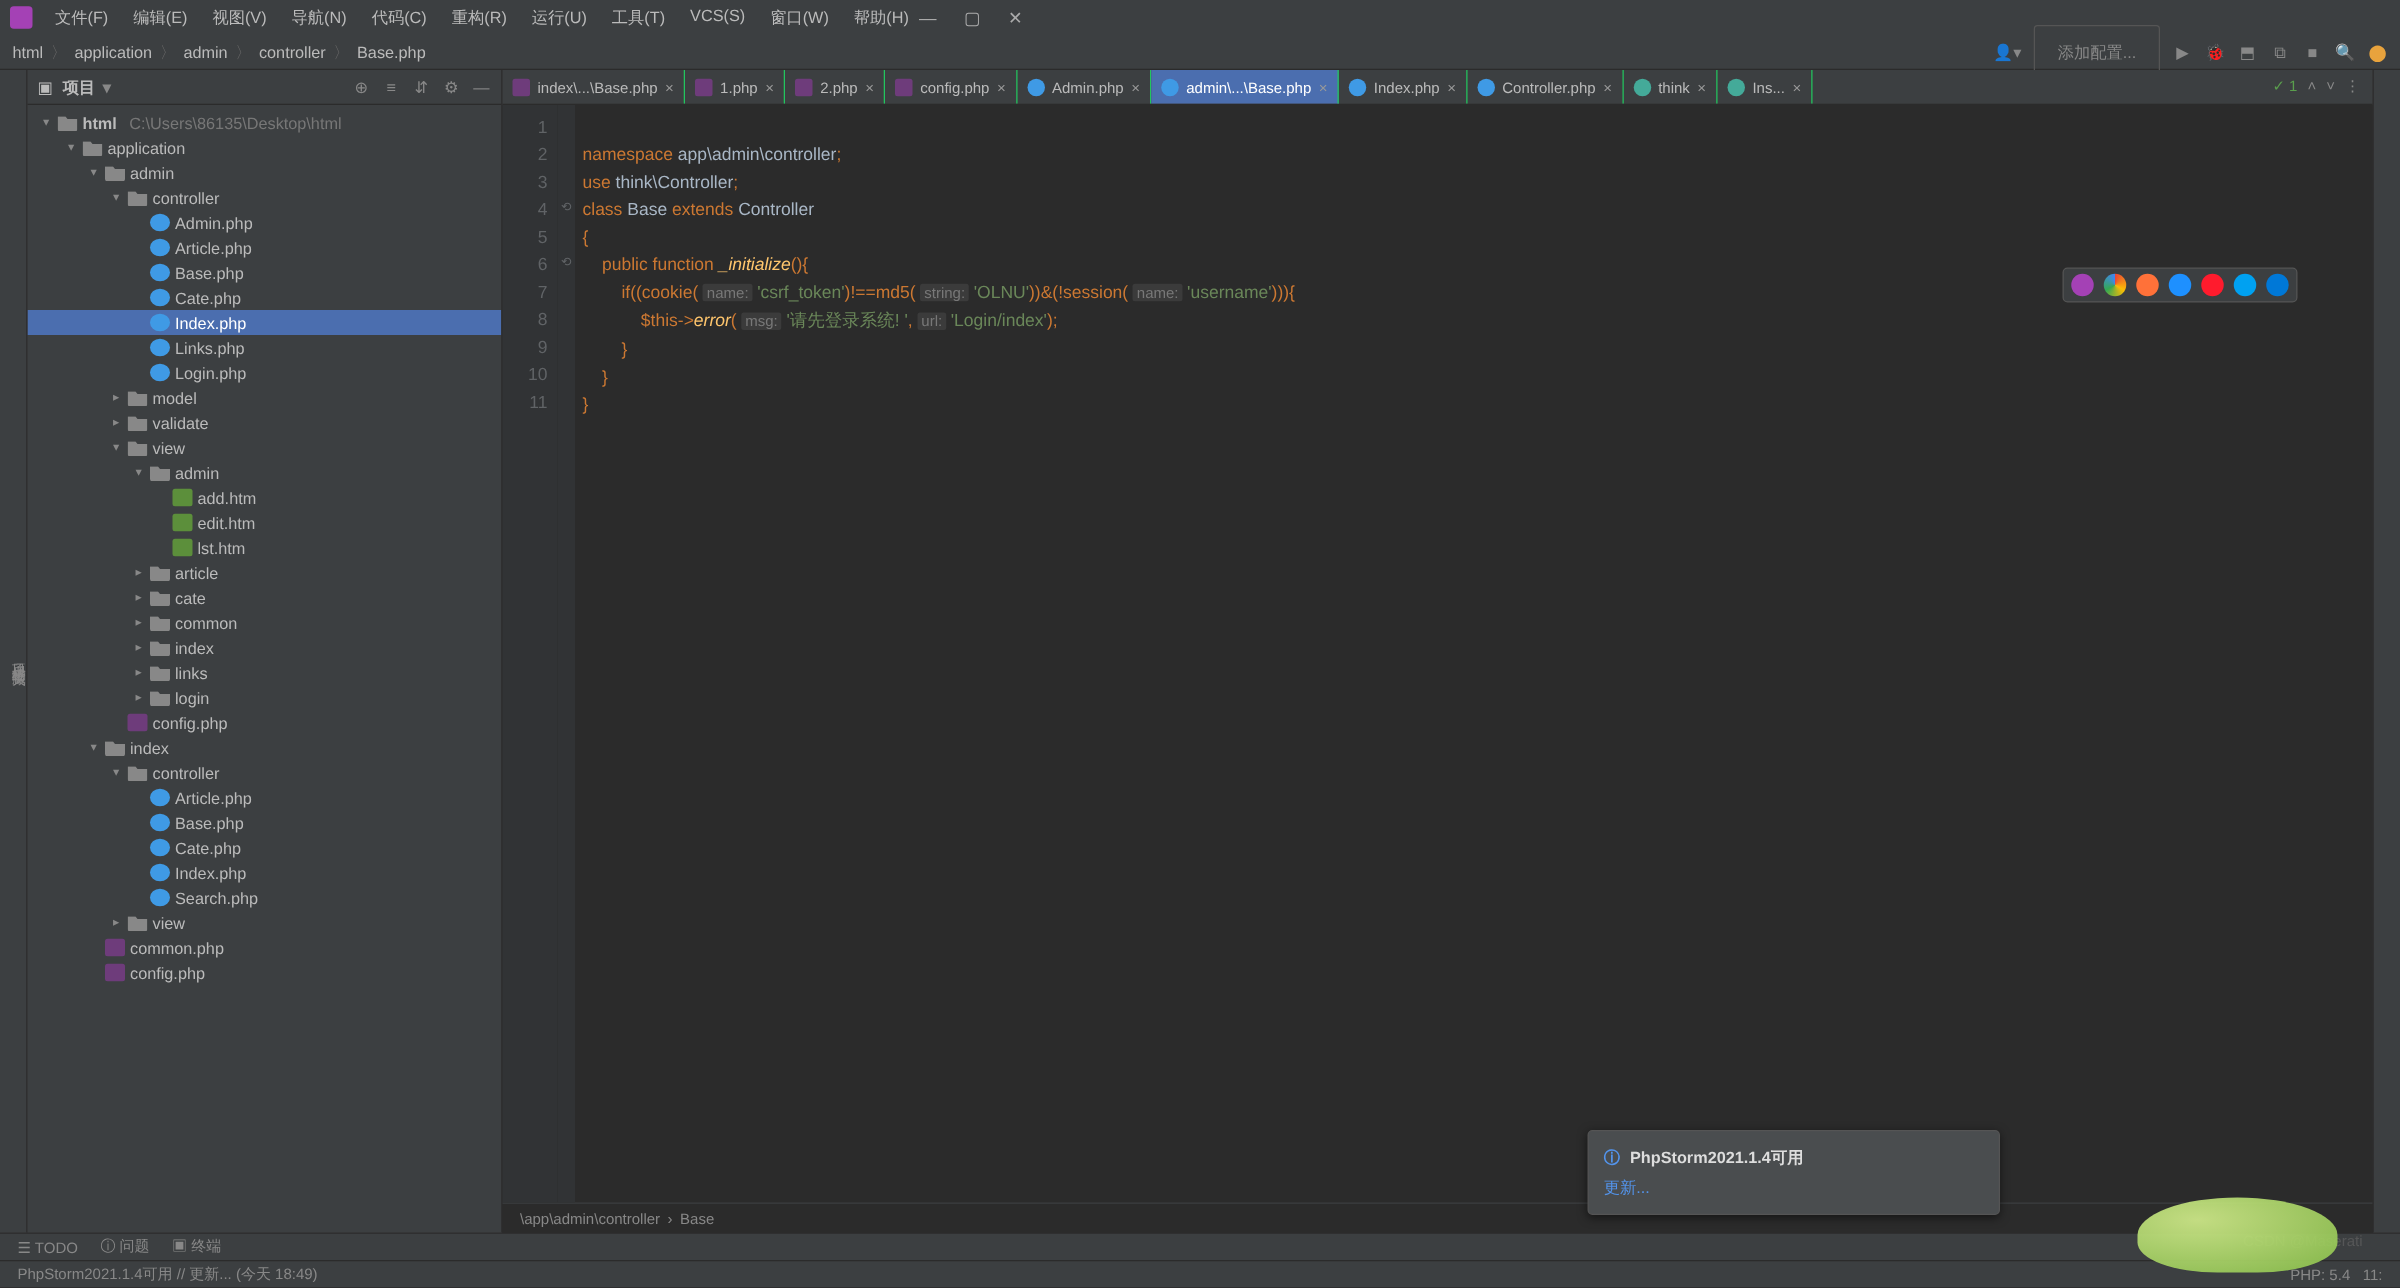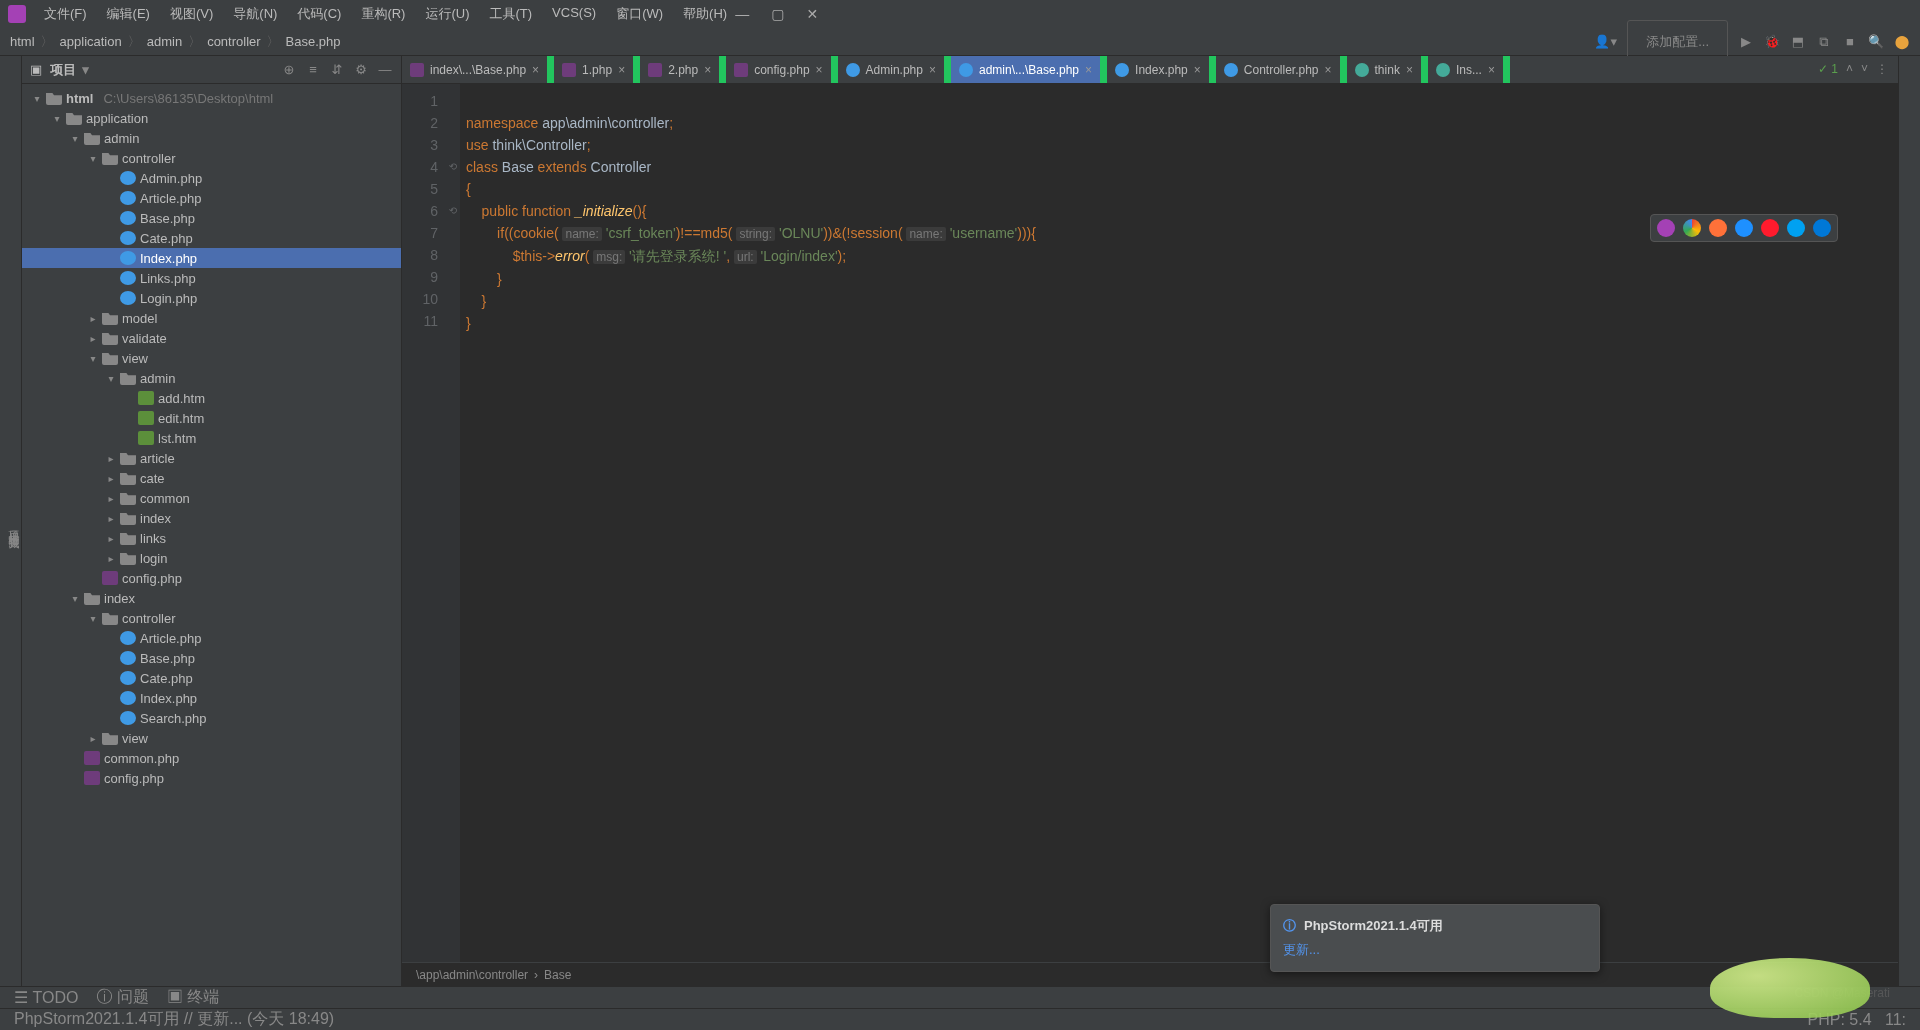--- a/index.html
+++ b/index.html
@@ -27,41 +27,41 @@
 .tree-row.selected { background:#4b6eaf; color:#fff; }
 .tree .arrow { width:10px; text-align:center; color:#888; font-size:10px; }
 .tree .icon { width:16px; height:14px; display:inline-block; }
 .tree .icon.folder { background:#888; border-radius:2px; clip-path:polygon(0 15%,40% 15%,50% 30%,100% 30%,100% 100%,0 100%); }
 .tree .icon.php { background:radial-gradient(circle,#3f9ae5 60%,#3f9ae5); border-radius:50%; }
 .tree .icon.phpf { background:#6e3c7b; border-radius:2px; }
 .tree .icon.htm { background:#5c8f3b; border-radius:2px; }
 .tree .path { color:#777; margin-left:6px; }
 .editor-area { flex:1; display:flex; flex-direction:column; background:#2b2b2b; position:relative; }
 .tabs { height:28px; display:flex; background:#3c3f41; border-bottom:1px solid #2b2b2b; overflow:hidden; }
-.tab { display:flex; align-items:center; gap:6px; padding:0 8px; border-right:7px solid #22c55e; cursor:pointer; font-size:12px; white-space:nowrap; }
+.tab { display:flex; align-items:center; gap:6px; padding:0 8px; border-right:1px solid #22c55e; cursor:pointer; font-size:12px; white-space:nowrap; }
 .tab.active { background:#4b6eaf; color:#fff; }
 .tab .ticon { width:14px; height:14px; border-radius:50%; }
 .tab .ticon.php { background:#3f9ae5; }
 .tab .ticon.phpf { background:#6e3c7b; border-radius:2px; }
 .tab .ticon.tp { background:#4a9; border-radius:50%; }
 .tab .close { color:#999; font-size:12px; }
 .editor-body { flex:1; display:flex; position:relative; font-family:"JetBrains Mono",Consolas,monospace; font-size:14px; }
 .gutter-nums { width:44px; background:#313335; color:#606366; text-align:right; padding:6px 8px 0 0; line-height:22px; }
 .gutter-marks { width:14px; background:#313335; color:#606366; padding-top:6px; line-height:22px; text-align:center; font-size:10px; }
 .code { flex:1; padding:6px 10px 0 6px; line-height:22px; white-space:pre; color:#a9b7c6; }
 .kw { color:#cc7832; }
 .fn { color:#ffc66d; font-style:italic; }
 .str { color:#6a8759; }
 .hint { color:#787878; background:#3b3b3b; font-size:12px; padding:0 3px; border-radius:2px; }
 .cls { color:#a9b7c6;text-align:right; }
 .status-top { position:absolute; top:6px; right:10px; color:#5a9f4d; font-size:12px; display:flex; gap:8px; align-items:center; }
 .breadcrumb-bottom { height:24px; display:flex; align-items:center; padding:0 14px; color:#888; gap:6px; background:#2b2b2b; font-size:12px; border-top:1px solid #3c3f41; }
 .right-gutter { width:22px; background:#3c3f41; border-left:1px solid #2b2b2b; }
-.tool-windows { height:22px; background:#3c3f41; display:flex; align-items:center; gap:18px; padding:0 14px; font-size:16px; color:#888; border-top:1px solid #2b2b2b; }
-.status-bar { height:22px; background:#3c3f41; display:flex; align-items:center; justify-content:space-between; padding:0 14px; font-size:16px; color:#888; border-top:1px solid #2b2b2b; }
+.tool-windows { height:22px; background:#3c3f41; display:flex; align-items:center; gap:18px; padding:0 14px; font-size:12px; color:#888; border-top:1px solid #2b2b2b; }
+.status-bar { height:22px; background:#3c3f41; display:flex; align-items:center; justify-content:space-between; padding:0 14px; font-size:12px; color:#888; border-top:1px solid #2b2b2b; }
 .notif { position:absolute; right:320px; bottom:58px; width:330px; background:#4a4d4f; border:1px solid #555; border-radius:4px; padding:12px; box-shadow:0 2px 8px rgba(0,0,0,.5); }
 .notif .ntitle { color:#ddd; font-weight:bold; display:flex; gap:8px; align-items:center; }
 .notif .nlink { color:#5394ec; margin-top:6px; cursor:pointer; }
 .watermark { position:absolute; right:30px; bottom:30px; color:#666; font-size:12px; opacity:.6; }
 .floating-icons { position:absolute; top:130px; right:60px; background:#3c3f41; border:1px solid #555; border-radius:4px; padding:4px 6px; display:flex; gap:8px; }
 .floating-icons span { width:18px; height:18px; border-radius:50%; display:inline-block; }
 .ime-badge { position:absolute; right:50px; bottom:12px; width:160px; height:60px; background:radial-gradient(ellipse at 30% 30%, #d4f08c, #8bc34a); border-radius:50% 50% 40% 40%; opacity:.9; }
 </style>
 </head>
 <body>

